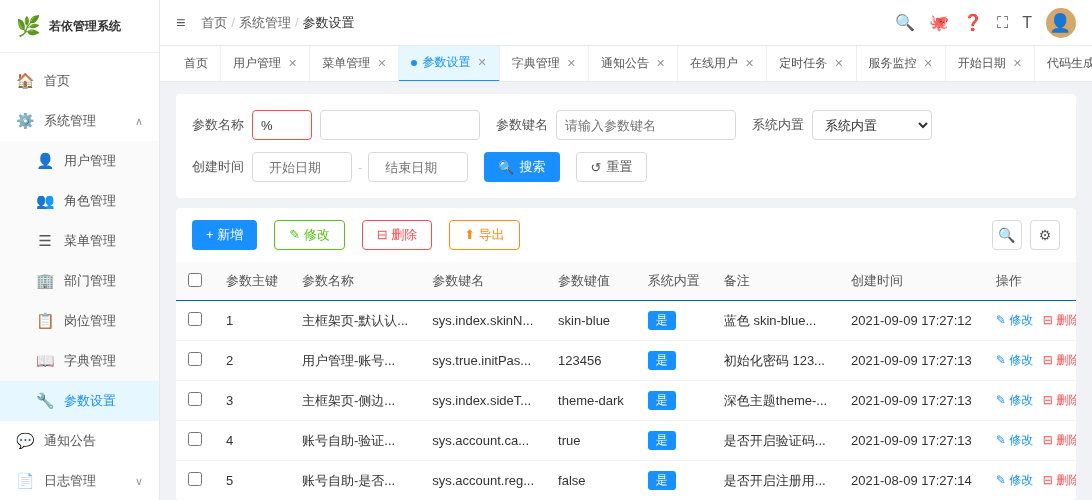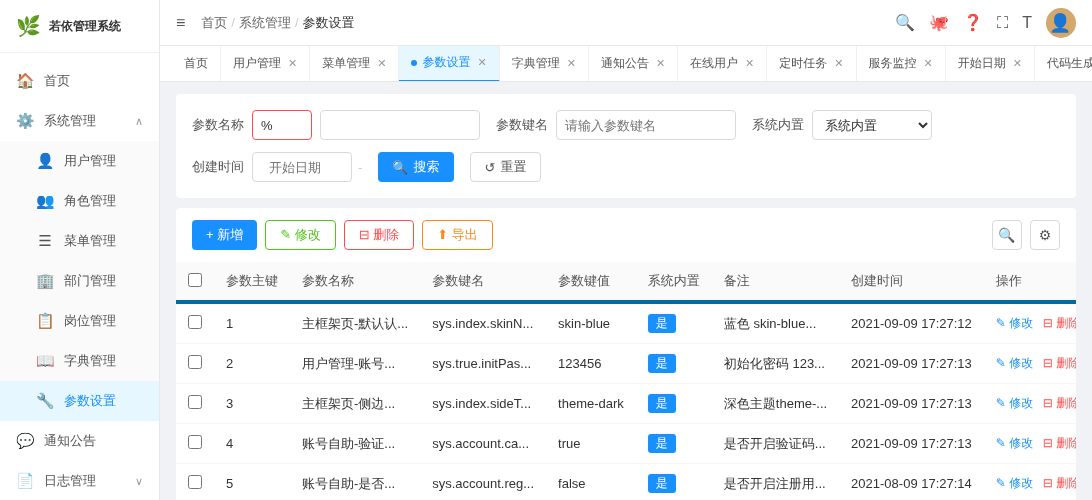--- a/index.html
+++ b/index.html
@@ -56,33 +56,33 @@
     .search-select { height: 30px; border: 1px solid #d9d9d9; border-radius: 4px; padding: 0 8px; font-size: 13px; outline: none; color: #333; background: #fff; min-width: 120px; cursor: pointer; }
     .date-range { display: flex; align-items: center; gap: 6px; }
     .date-input { height: 30px; border: 1px solid #d9d9d9; border-radius: 4px; padding: 0 16px; font-size: 13px; outline: none; color: #aaa; width: 100px; }
     .date-sep { color: #ccc; }
     .btn { height: 30px; padding: 0 14px; border-radius: 4px; border: none; cursor: pointer; font-size: 13px; display: inline-flex; align-items: center; gap: 5px; }
     .btn-primary { background: #1890ff; color: #fff; }
     .btn-default { background: #fff; color: #555; border: 1px solid #d9d9d9; }
 
     
     .toolbar { background: #fff; padding: 12px 16px; border-radius: 4px 4px 0 0; margin-bottom: 0; display: flex; align-items: center; justify-content: space-between; }
-    .toolbar-left { display: flex; gap: 8px; }
+    .toolbar-left { display: flex; gap: 17px; }
     .toolbar-right { display: flex; gap: 8px; }
     .btn-success { background: #fff; color: #52c41a; border: 1px solid #52c41a; }
     .btn-danger { background: #fff; color: #ff4d4f; border: 1px solid #ff4d4f; }
     .btn-warning { background: #fff; color: #fa8c16; border: 1px solid #fa8c16; }
     .btn-info { background: #fff; color: #1890ff; border: 1px solid #1890ff; }
     .icon-btn { width: 30px; height: 30px; border: 1px solid #d9d9d9; border-radius: 4px; background: #fff; cursor: pointer; display: flex; align-items: center; justify-content: center; color: #555; font-size: 14px; }
 
     
     .table-wrap { background: #fff; border-radius: 0 0 4px 4px; overflow: hidden; }
     table { width: 100%; border-collapse: collapse; }
     thead tr { background: #fafafa; }
-    th { padding: 10px 12px; font-size: 13px; color: #555; font-weight: 500; border-bottom: 4px solid #0369a1; text-align: left; white-space: nowrap; }
+    th { padding: 10px 12px; font-size: 13px; color: #555; font-weight: 500; border-bottom: 1px solid #0369a1; text-align: left; white-space: nowrap; }
     td { padding: 10px 12px; font-size: 13px; color: #333; border-bottom: 1px solid #f5f5f5; white-space: nowrap; }
     tr:last-child td { border-bottom: none; }
     .checkbox { width: 14px; height: 14px; cursor: pointer; }
     .badge { display: inline-flex; align-items: center; justify-content: center; padding: 1px 8px; border-radius: 3px; font-size: 12px; }
     .badge-blue { background: #1890ff; color: #fff; }
     .action-link { color: #1890ff; cursor: pointer; margin-right: 6px; font-size: 12px; }
     .action-delete { color: #ff4d4f; cursor: pointer; font-size: 12px; }
   </style>
 </head>
 <body>
@@ -243,20 +243,21 @@
             <option>否</option>
           </select>
         </div>
       </div>
       <div class="search-row" style="margin-top:12px;">
         <div class="search-field">
           <span class="search-label">创建时间</span>
           <div class="date-range">
             <input class="date-input" type="text" placeholder="开始日期" style="">
             <span class="date-sep">-</span>
+            <input class="date-input" type="text" placeholder="结束日期" style="">
           </div>
         </div>
         <button class="btn btn-primary">
           <span>🔍</span>
           <span>搜索</span>
         </button>
         <button class="btn btn-default">
           <span>↺</span>
           <span>重置</span>
         </button>

